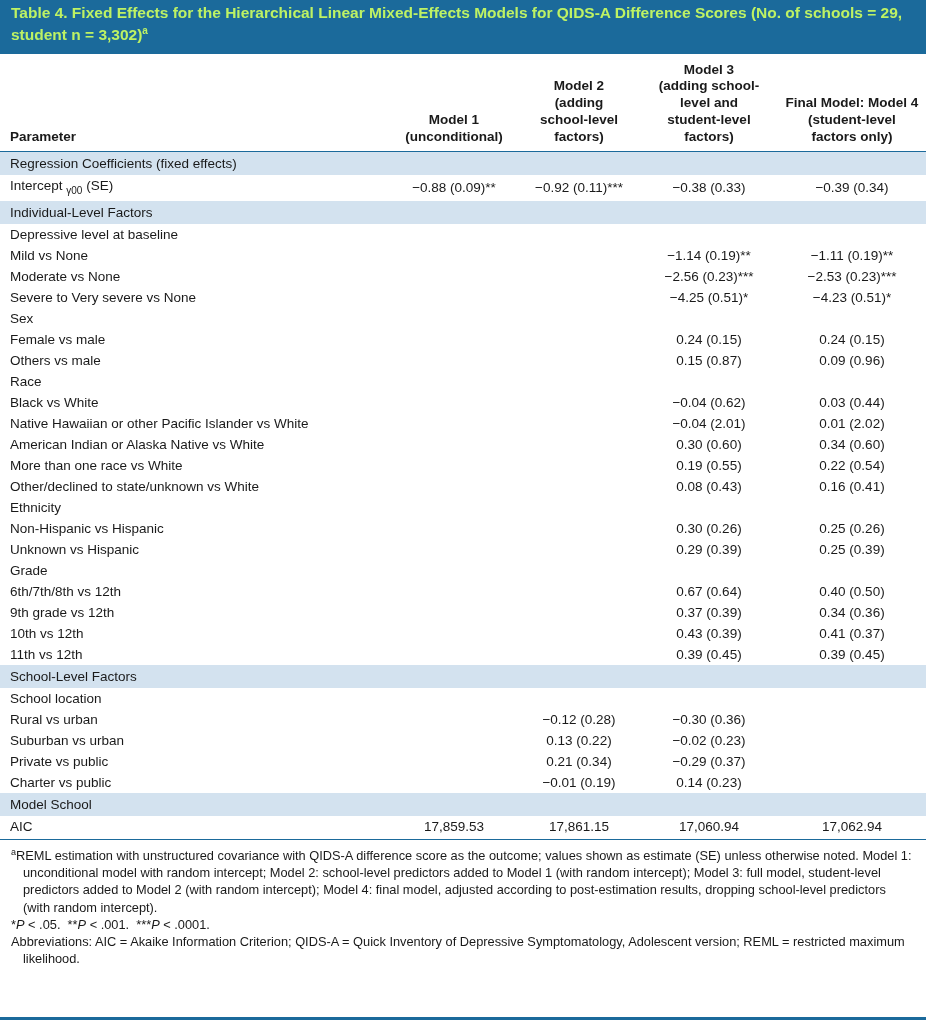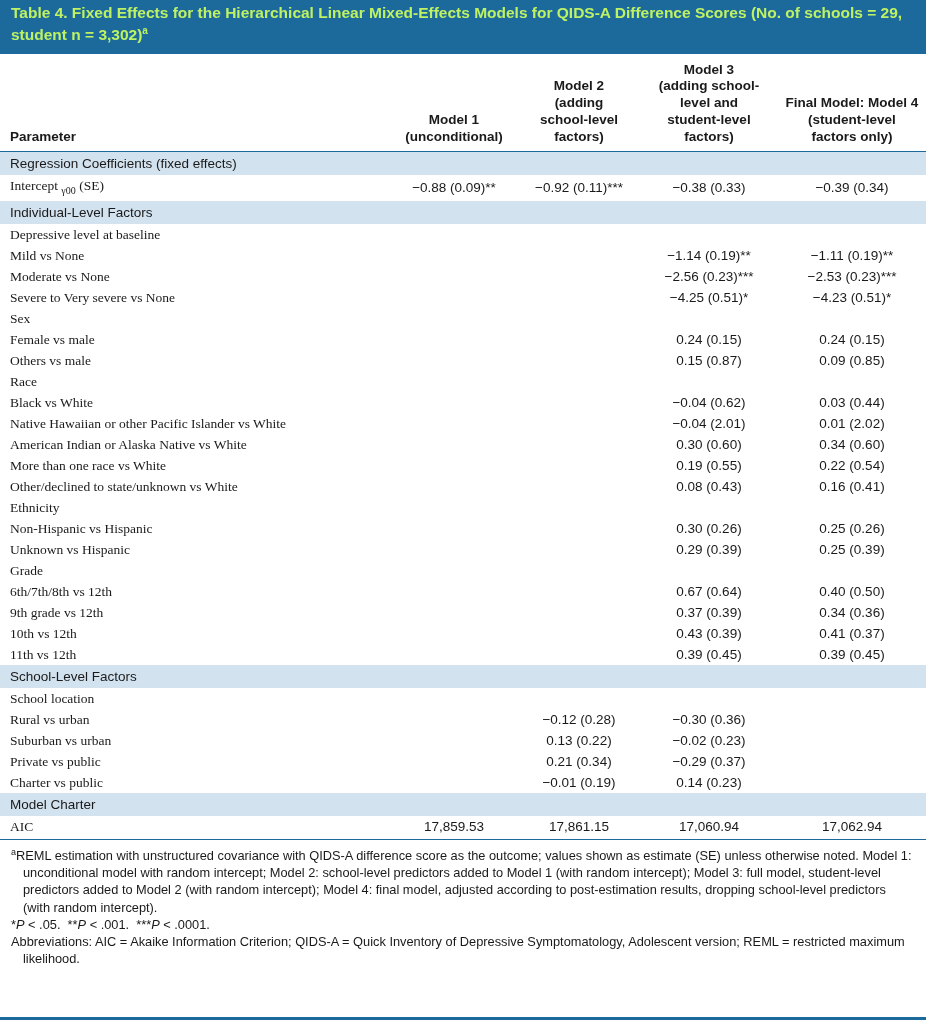--- a/index.html
+++ b/index.html
@@ -61,21 +61,21 @@
     line-height:17px;
     vertical-align:middle;
   }
   tr.section td{
     background:var(--section-bg);
     padding-left:10px;
     padding-top:3px;
     padding-bottom:3px;
     margin-left:21px;
   }
-  td.label{padding-left:10px;font-family:Liberation Serif, serif;}
+  td.label{padding-left:10px;}
   td.label.indent{}
   td.val{text-align:center;}
   tr.last-data td{
     border-bottom:1px solid var(--rule);
     padding-bottom:4px;
   }
   sub.gamma{font-size:10px;}
   .footnotes{
     padding:6px 11px 12px 11px;
     font-size:12.8px;
@@ -179,21 +179,21 @@
           <td class="val"></td>
           <td class="val"></td>
           <td class="val">0.24 (0.15)</td>
           <td class="val">0.24 (0.15)</td>
         </tr>
         <tr>
           <td class="label indent">Others vs male</td>
           <td class="val"></td>
           <td class="val"></td>
           <td class="val">0.15 (0.87)</td>
-          <td class="val">0.09 (0.85)</td>
+          <td class="val">0.09 (0.96)</td>
         </tr>
         <tr>
           <td class="label">Race</td>
           <td class="val"></td>
           <td class="val"></td>
           <td class="val"></td>
           <td class="val"></td>
         </tr>
         <tr>
           <td class="label indent">Black vs White</td>
@@ -318,21 +318,21 @@
           <td class="val"></td>
         </tr>
         <tr>
           <td class="label indent">Charter vs public</td>
           <td class="val"></td>
           <td class="val">−0.01 (0.19)</td>
           <td class="val">0.14 (0.23)</td>
           <td class="val"></td>
         </tr>
         <tr class="section">
-          <td colspan="5">Model Charter</td>
+          <td colspan="5">Model School</td>
         </tr>
         <tr class="last-data">
           <td class="label">AIC</td>
           <td class="val">17,859.53</td>
           <td class="val">17,861.15</td>
           <td class="val">17,060.94</td>
           <td class="val">17,062.94</td>
         </tr>
       </tbody>
   </table>

